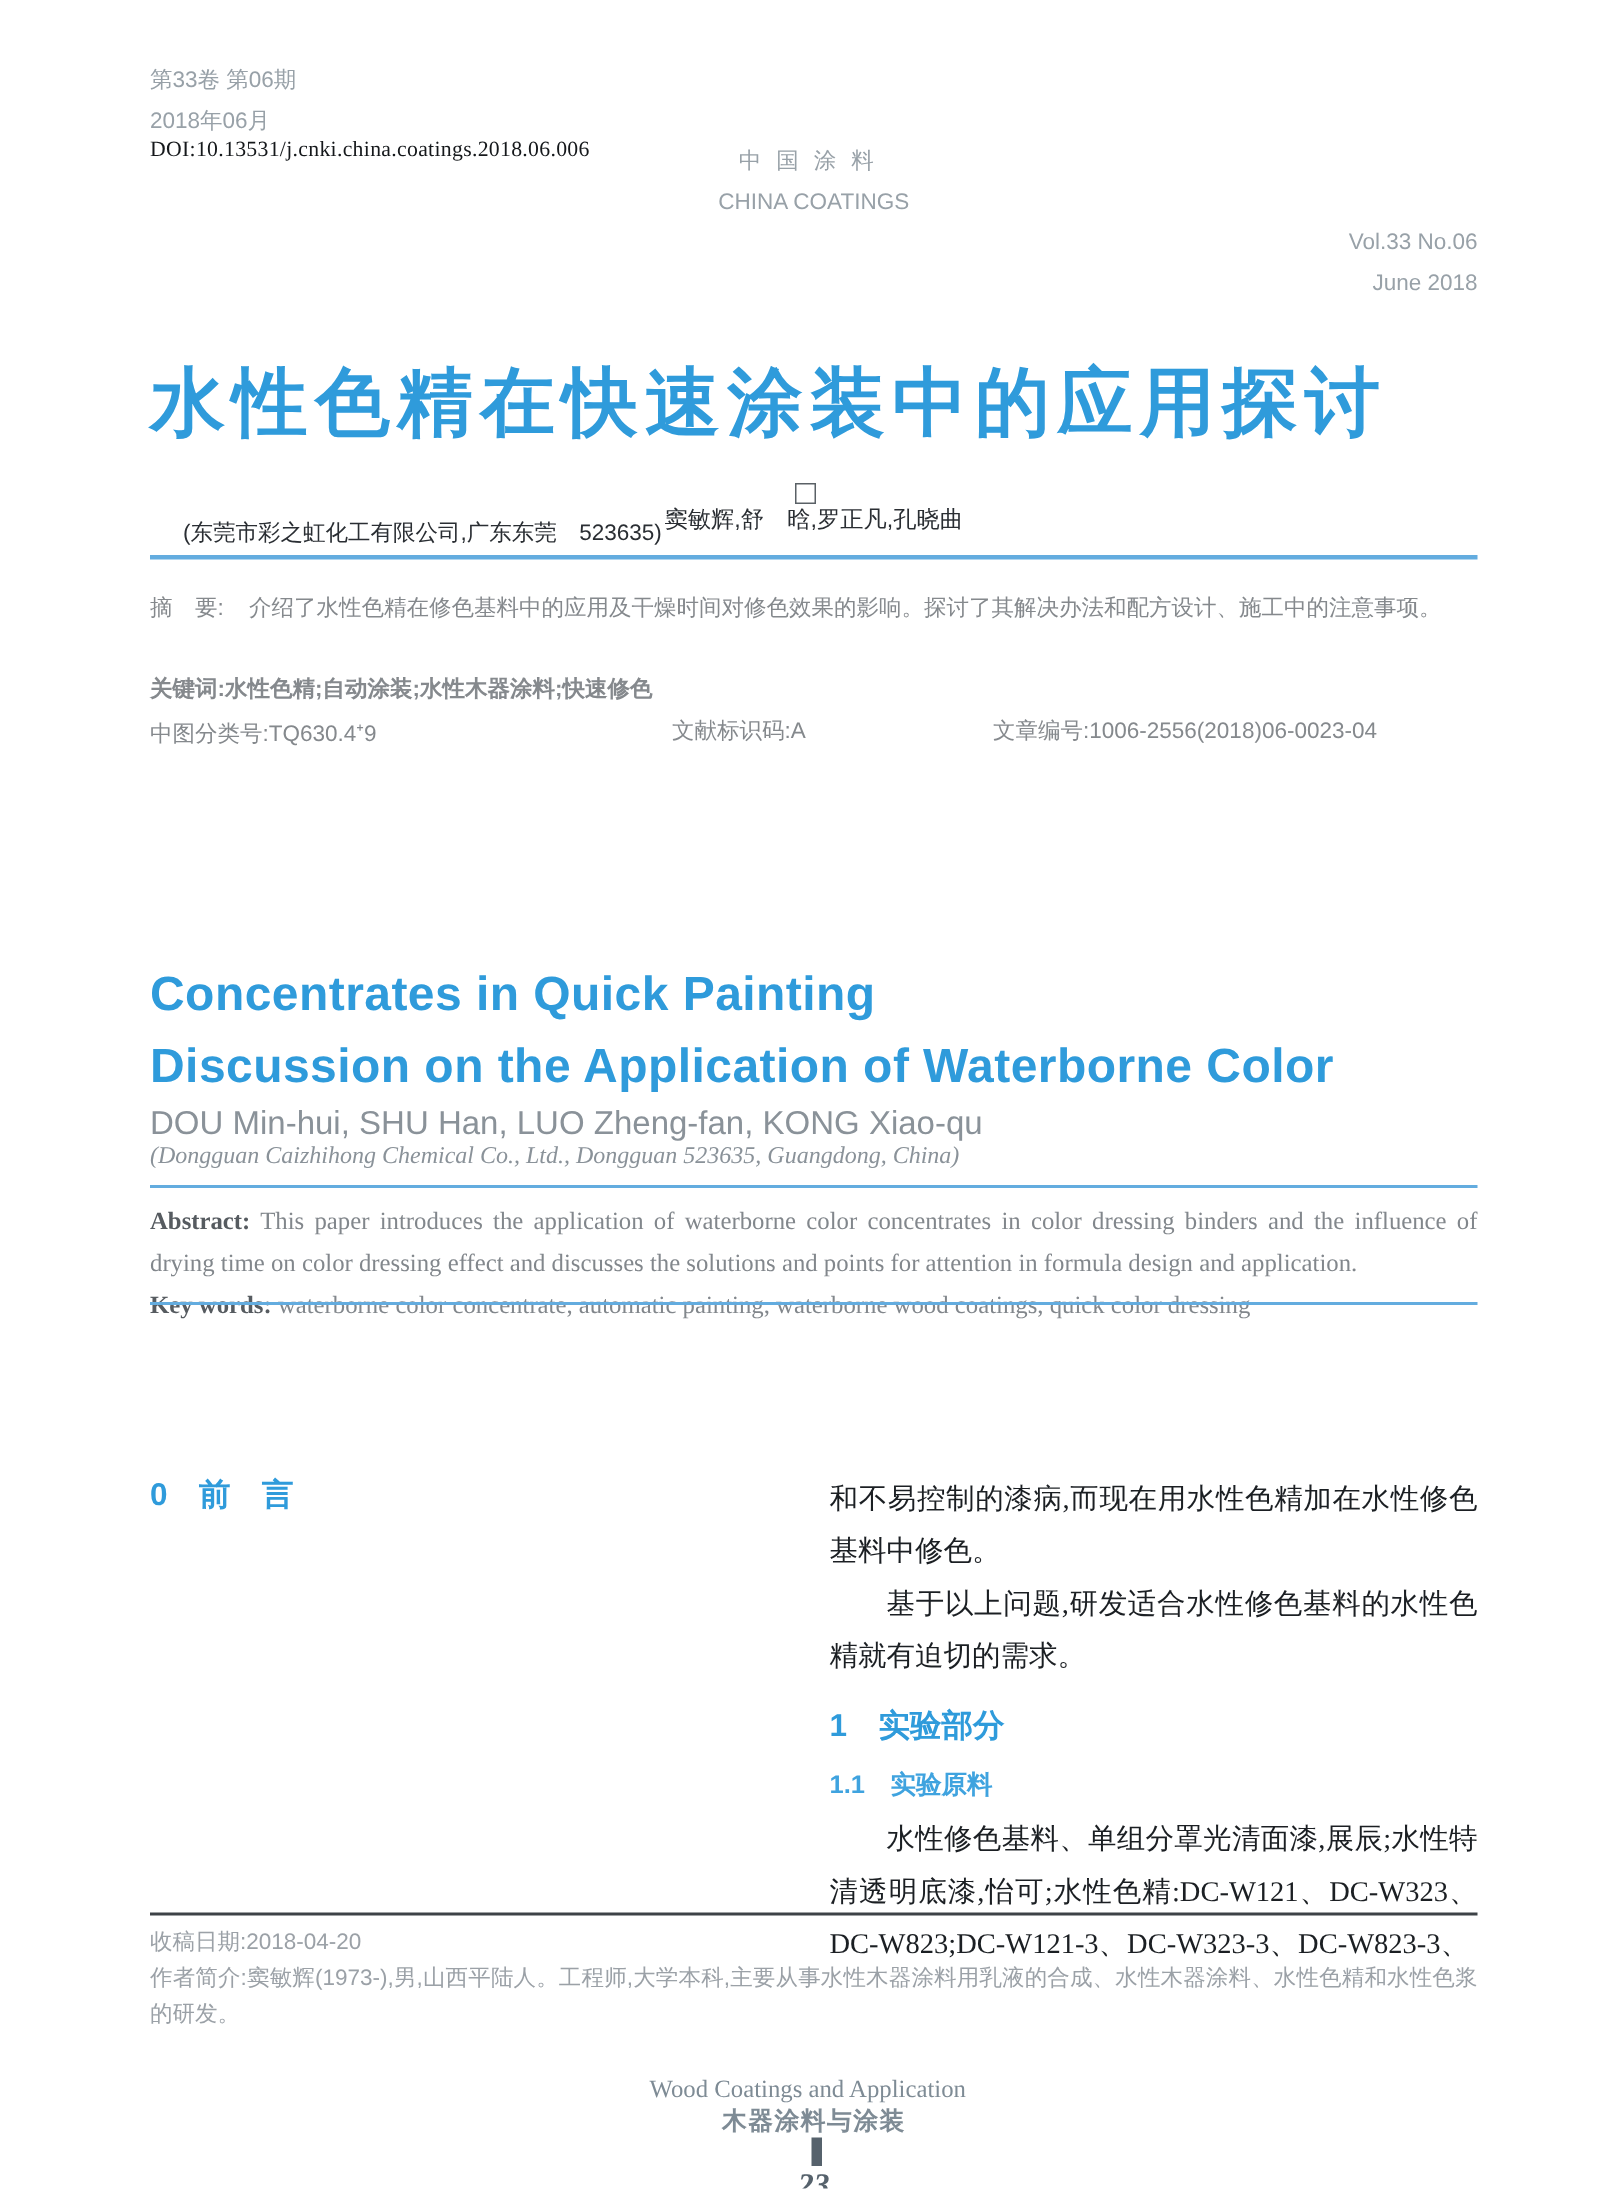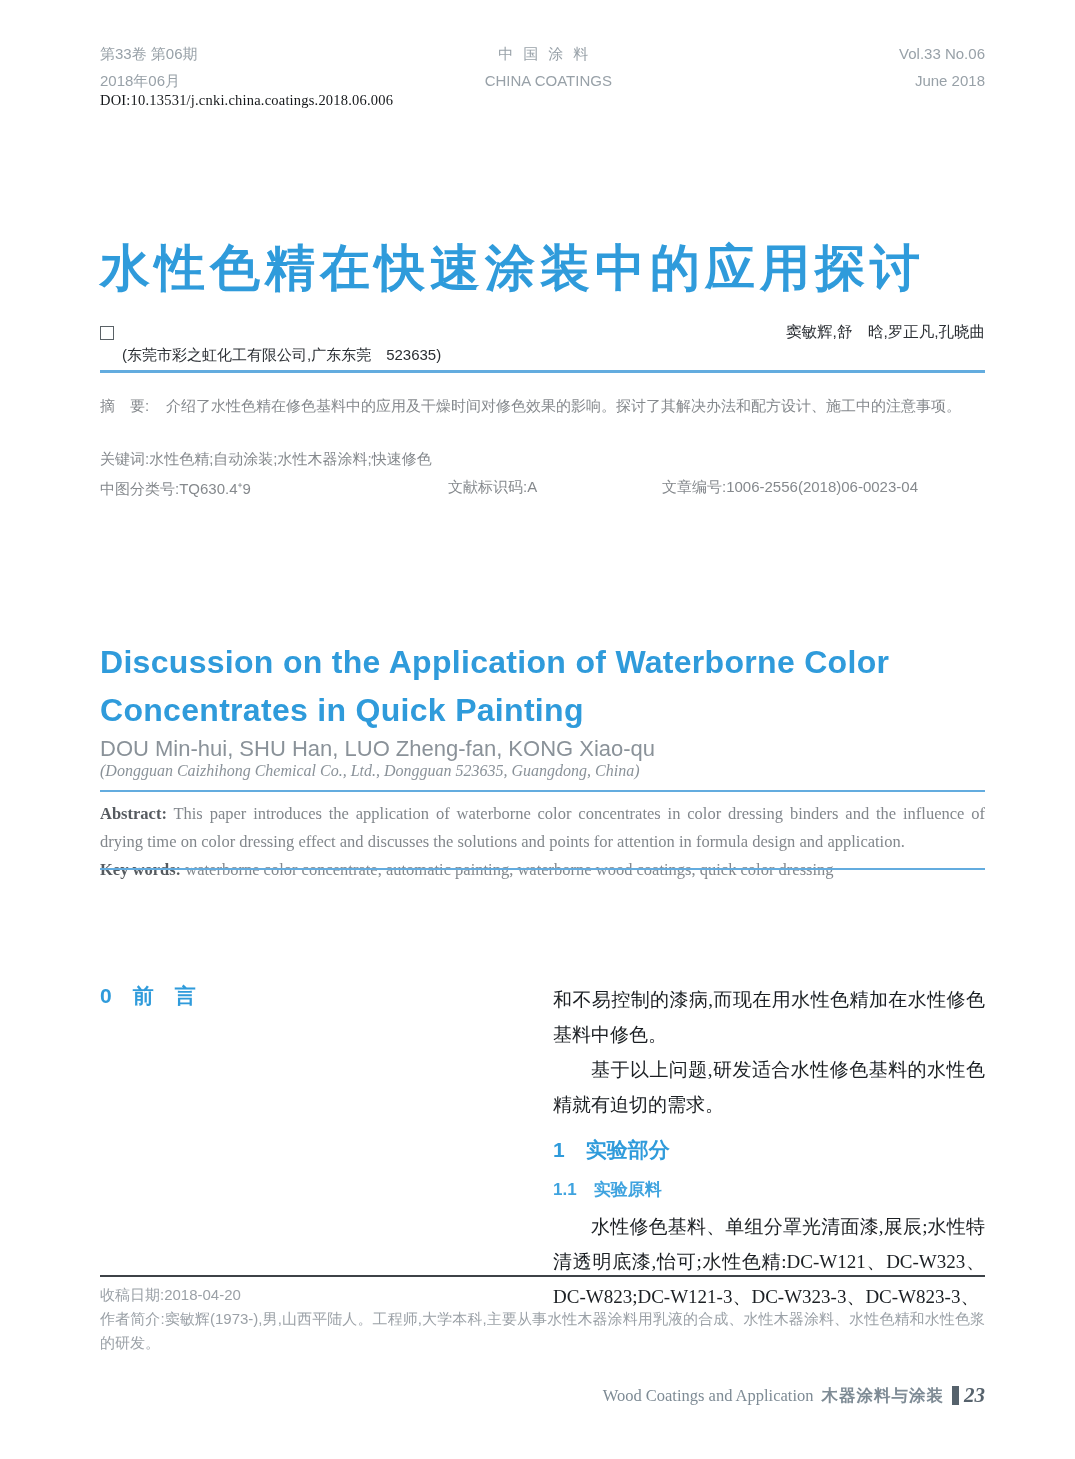--- a/index.html
+++ b/index.html
@@ -4,21 +4,21 @@
 <style>
   html,body{margin:0;padding:0;}
   body{
     width:1075px;height:1459px;
     background:#ffffff;
     position:relative;
     font-family:"Liberation Sans",sans-serif;
     color:#1f2428;
     overflow:hidden;
   }
-  .content{position:absolute;left:100px;width:885px;}
+  .content{position:absolute;left:100px;width:885px;flex-direction:column;}
 
   
   .jheader{top:40px;display:flex;justify-content:space-between;color:#98a1a8;font-size:15px;line-height:27px;}
   .jheader .left{ text-align:left;}
   .jheader .center{text-align:center;}
   .jheader .center .cn{letter-spacing:10px;}
   .jheader .right{text-align:right;}
   .doi{top:92px;font-family:"Liberation Serif",serif;font-size:14.5px;color:#15181b;letter-spacing:.2px;}
 
   
@@ -26,21 +26,21 @@
   .authors-row{top:322px;font-size:15.5px;color:#2a2e33;display:flex;align-items:center;}
   .author-box{display:inline-block;width:12px;height:12px;border:1.5px solid #5a6166;margin-right:12px;}
   .affiliation-cn{top:346px;left:122px;font-size:15px;color:#2a2e33;}
   .rule{position:absolute;left:100px;width:885px;background:#63acdf;}
   .rule1{top:370px;height:3px;}
 
   
   .abstract-cn{top:392px;color:#85898d;font-size:15px;line-height:28px;position:absolute;}
   .abstract-cn .hang{position:relative;padding-left:66px;text-align:justify;}
   .abstract-cn .hang .lbl{position:absolute;left:0;top:0;}
-  .keywords-cn{top:450px;color:#85898d;font-size:15px;}
+  .keywords-cn{top:450px;color:#85898d;font-size:15px;font-weight:bold;}
   .clc-row{top:478px;height:20px;color:#85898d;font-size:15px;}
   .clc-row span{position:absolute;white-space:nowrap;}
   .clc-row .i1{left:0;}
   .clc-row .i2{left:348px;}
   .clc-row .i3{left:562px;}
 
   
   .title-en{top:638px;color:#2f9bdb;font-size:32px;font-weight:bold;line-height:48px;letter-spacing:.3px;}
   .authors-en{top:736px;color:#8a9299;font-size:22px;}
   .affiliation-en{top:762px;color:#8a9299;font-size:16px;font-style:italic;font-family:"Liberation Serif",serif;}
@@ -112,22 +112,22 @@
   <span>关键词:</span><span>水性色精;自动涂装;水性木器涂料;快速修色</span>
 </div>
 
 <div class="content clc-row" style="position:absolute;">
   <span class="i1">中图分类号:TQ630.4⁺9</span>
   <span class="i2">文献标识码:A</span>
   <span class="i3">文章编号:1006-2556(2018)06-0023-04</span>
 </div>
 
 <div class="content title-en" style="position:absolute;">
+  <div>Concentrates in Quick Painting</div>
   <div>Discussion on the Application of Waterborne Color</div>
-  <div>Concentrates in Quick Painting</div>
 </div>
 
 <div class="content authors-en" style="position:absolute;">DOU Min-hui, SHU Han, LUO Zheng-fan, KONG Xiao-qu</div>
 <div class="content affiliation-en" style="position:absolute;">(Dongguan Caizhihong Chemical Co., Ltd., Dongguan 523635, Guangdong, China)</div>
 
 <div class="rule rule2"></div>
 
 <div class="content abstract-en" style="position:absolute;">
   <div><b>Abstract:</b><span> This paper introduces the application of waterborne color concentrates in color dressing binders and the influence of drying time on color dressing effect and discusses the solutions and points for attention in formula design and application.</span></div>
   <div class="keywords-en"><b>Key words:</b><span> waterborne color concentrate, automatic painting, waterborne wood coatings, quick color dressing</span></div>

